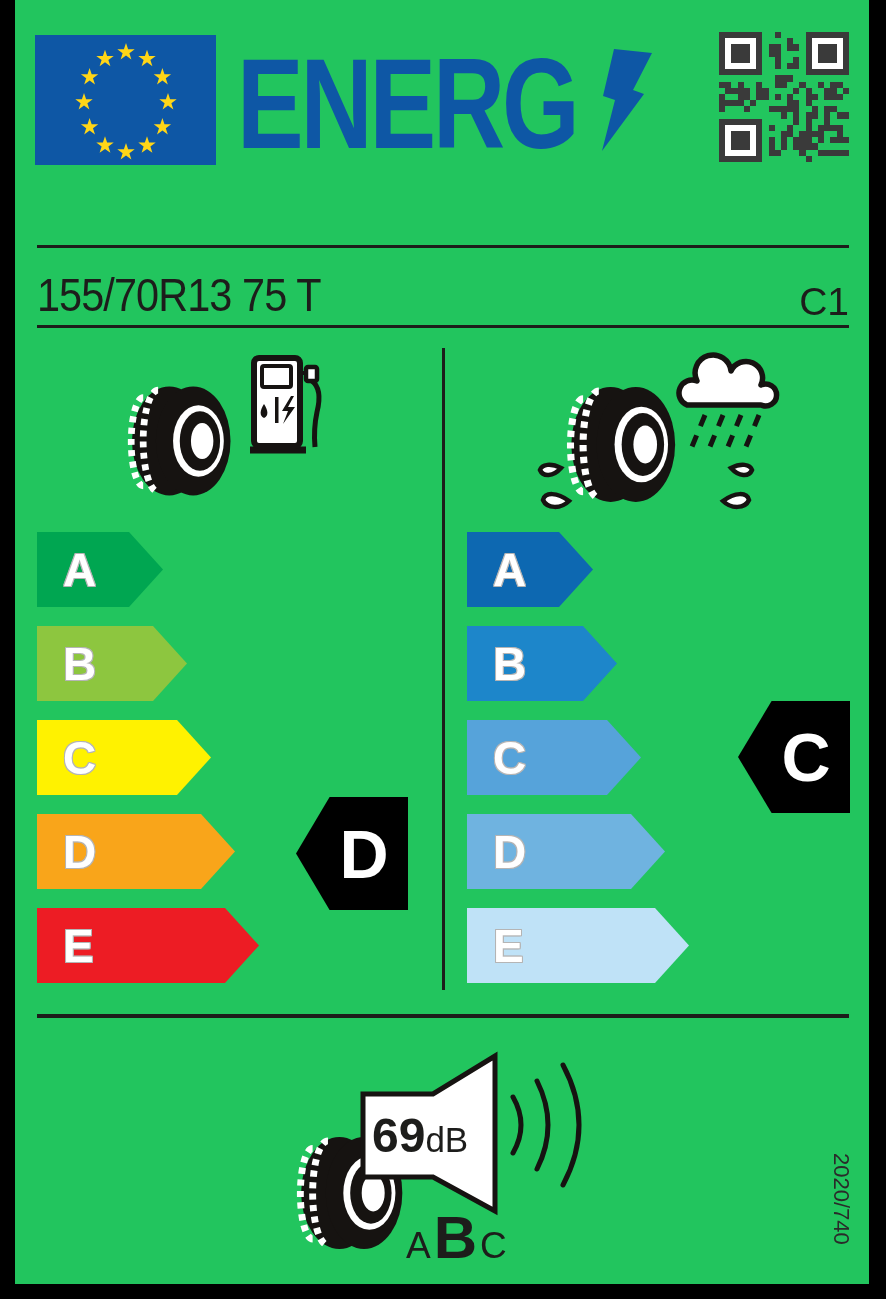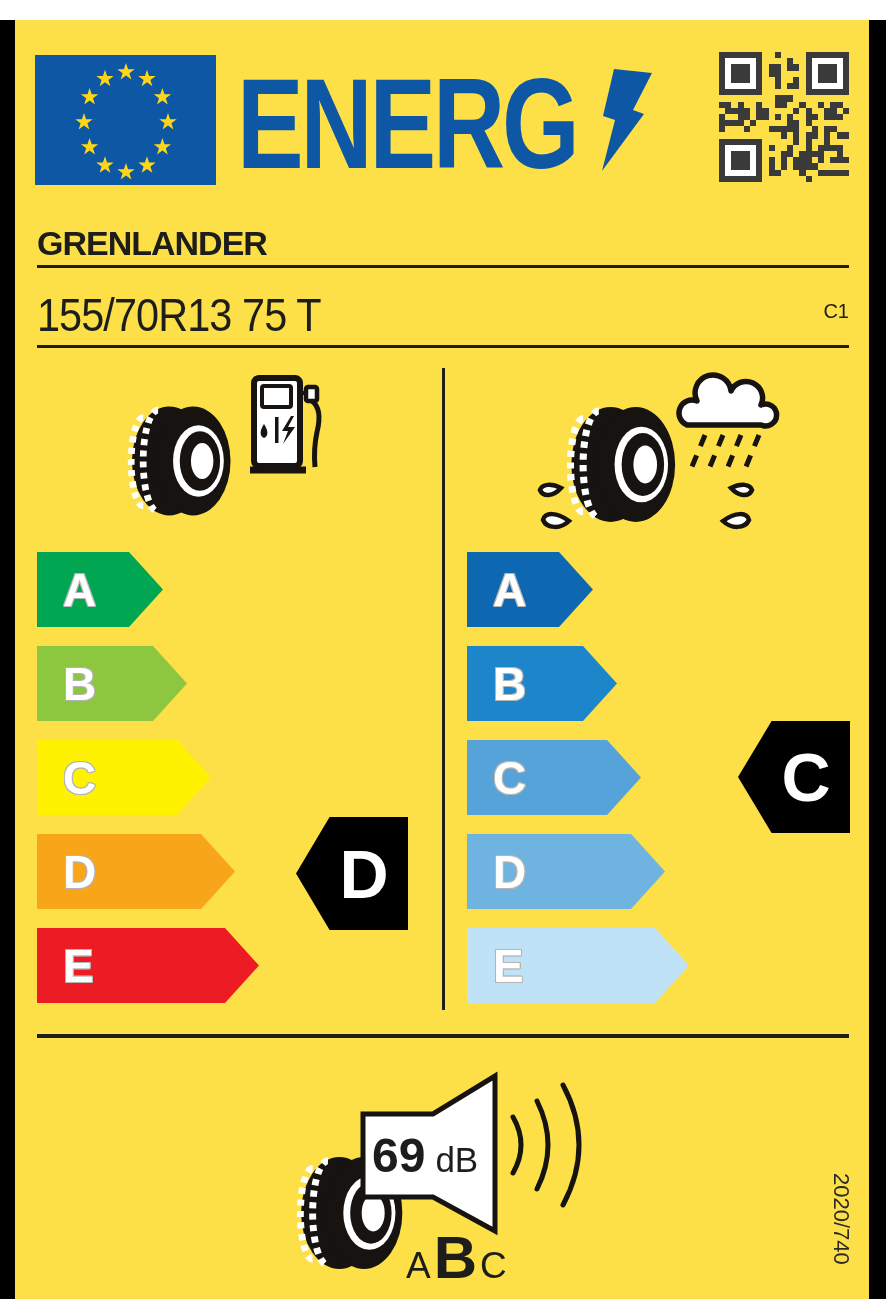--- a/index.html
+++ b/index.html
@@ -1,39 +1,39 @@
 <!DOCTYPE html>
 <html style="--blue: #0e57a5; --star: #ffd617; --ink: #1d1d1b;"><head>
 <meta charset="utf-8">
 <style>
   html,body{margin:0;padding:0;background:#fff;}
   body{width:886px;height:1299px;position:relative;overflow:hidden;
        font-family:"Liberation Sans", sans-serif;color:#1d1d1b;}
-  #label{position:absolute;inset:0;background:#fde047;margin-top:20px;}
+  #label{position:absolute;inset:0;background:#22c55e;}
 
   
   .edge{position:absolute;background:#000;}
   .edge-left{left:0;top:0;width:15px;height:1299px;}
   .edge-right{left:869px;top:0;width:17px;height:1299px;}
   .edge-bottom{left:0;top:1284px;width:886px;height:15px;}
 
   
   .flag{position:absolute;left:35px;top:35px;width:181px;height:130px;}
   .energ{position:absolute;left:237px;top:40px;font-size:128px;font-weight:bold;
          letter-spacing:-4px;line-height:1;color:var(--blue);
          transform:scaleX(.78);transform-origin:left top;white-space:nowrap;}
   .bolt{position:absolute;left:598px;top:47px;width:56px;height:106px;}
   .qr{position:absolute;left:719px;top:32px;width:130px;height:130px;}
 
   
   .brand{position:absolute;left:37px;top:204px;font-size:34px;font-weight:bold;letter-spacing:-1px;}
   .model{position:absolute;right:37px;top:206px;font-size:31px;}
   .size{position:absolute;left:37px;top:268px;font-size:46px;letter-spacing:-1px;
         transform:scaleX(.9);transform-origin:left top;white-space:nowrap;}
-  .tclass{position:absolute;right:37px;top:280px;font-size:20px;}
+  .tclass{position:absolute;right:37px;top:280px;font-size:39px;}
 
   .hline{position:absolute;left:37px;width:812px;height:3px;background:var(--ink);}
   .hl1{top:245px;} .hl2{top:325px;} .hl3{top:1014px;height:4px;}
   .vdivider{position:absolute;left:442px;top:348px;width:3px;height:642px;background:var(--ink);}
 
   
   .fuel-icon{position:absolute;left:108px;top:352px;width:225px;height:170px;}
   .wet-icon{position:absolute;left:535px;top:343px;width:250px;height:176px;}
   .noise-tire{position:absolute;left:295px;top:1122px;width:115px;height:142px;}
   .speaker{position:absolute;left:355px;top:1048px;width:145px;height:170px;}
@@ -52,21 +52,21 @@
   
   .indicator{position:absolute;width:112px;height:113px;background:#000;color:#fff;
       clip-path:polygon(0 50%, 30% 0, 100% 0, 100% 100%, 30% 100%);
       display:flex;align-items:center;justify-content:center;
       font-size:68px;font-weight:bold;}
   .indicator span{padding-left:24px;}
   .ind-fuel{left:296px;top:797px;}
   .ind-wet{left:738px;top:701px;height:112px;}
 
   
-  .db-row{position:absolute;left:372px;top:1112px;display:flex;align-items:baseline;gap:10px;z-index:3;}
+  .db-row{position:absolute;left:372px;top:1112px;display:flex;align-items:baseline;gap:0;z-index:3;}
   .db-val{font-size:48px;font-weight:bold;line-height:1;}
   .db-unit{font-size:35px;line-height:1;}
   .abc-row{position:absolute;left:406px;top:1208px;display:flex;align-items:baseline;gap:3px;z-index:3;}
   .abc-row .sm{font-size:37px;line-height:1;}
   .abc-row .lg{font-size:60px;font-weight:bold;line-height:1;}
 
   .regulation{position:absolute;left:828px;top:1153px;font-size:22px;color:#2a2a2a;
       writing-mode:vertical-rl;text-orientation:sideways;letter-spacing:0px;}
 
   svg{display:block;}
@@ -239,21 +239,20 @@
       <rect x="1" y="1" width="5" height="5" fill="#fff"></rect>
       <rect x="2" y="2" width="3" height="3" fill="#3a3a3a"></rect>
       <rect x="14" y="0" width="7" height="7" fill="#3a3a3a"></rect>
       <rect x="15" y="1" width="5" height="5" fill="#fff"></rect>
       <rect x="16" y="2" width="3" height="3" fill="#3a3a3a"></rect>
       <rect x="0" y="14" width="7" height="7" fill="#3a3a3a"></rect>
       <rect x="1" y="15" width="5" height="5" fill="#fff"></rect>
       <rect x="2" y="16" width="3" height="3" fill="#3a3a3a"></rect>
     </svg>
 
-  <div class="brand">GRENLANDER</div>
   <div class="hline hl1"></div>
   <div class="size">155/70R13 75 T</div>
   <div class="tclass">C1</div>
   <div class="hline hl2"></div>
 
   <svg class="fuel-icon" viewBox="0 0 225 170" xmlns="http://www.w3.org/2000/svg">
     <use href="#tire" x="18" y="16" width="112" height="146"></use>
     <g stroke="#161311" fill="none" stroke-width="6" transform="translate(142,2)">
       <path d="M0 96 H56" stroke-width="7"></path>
       <rect x="4" y="4" width="46" height="88" rx="5" fill="#fff"></rect>

